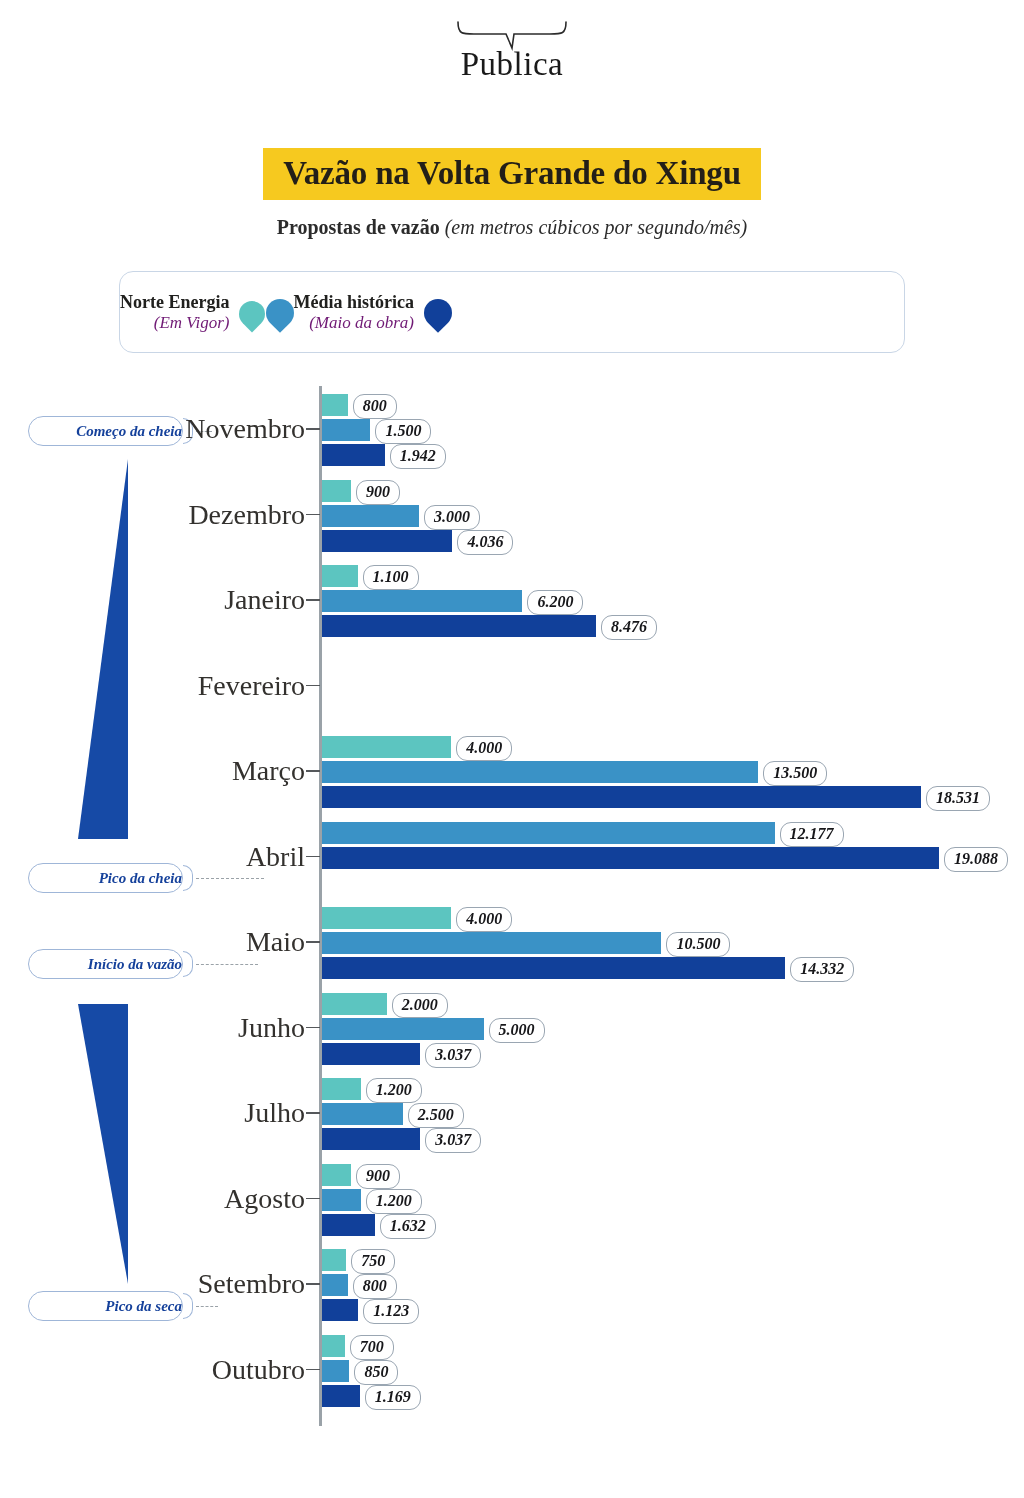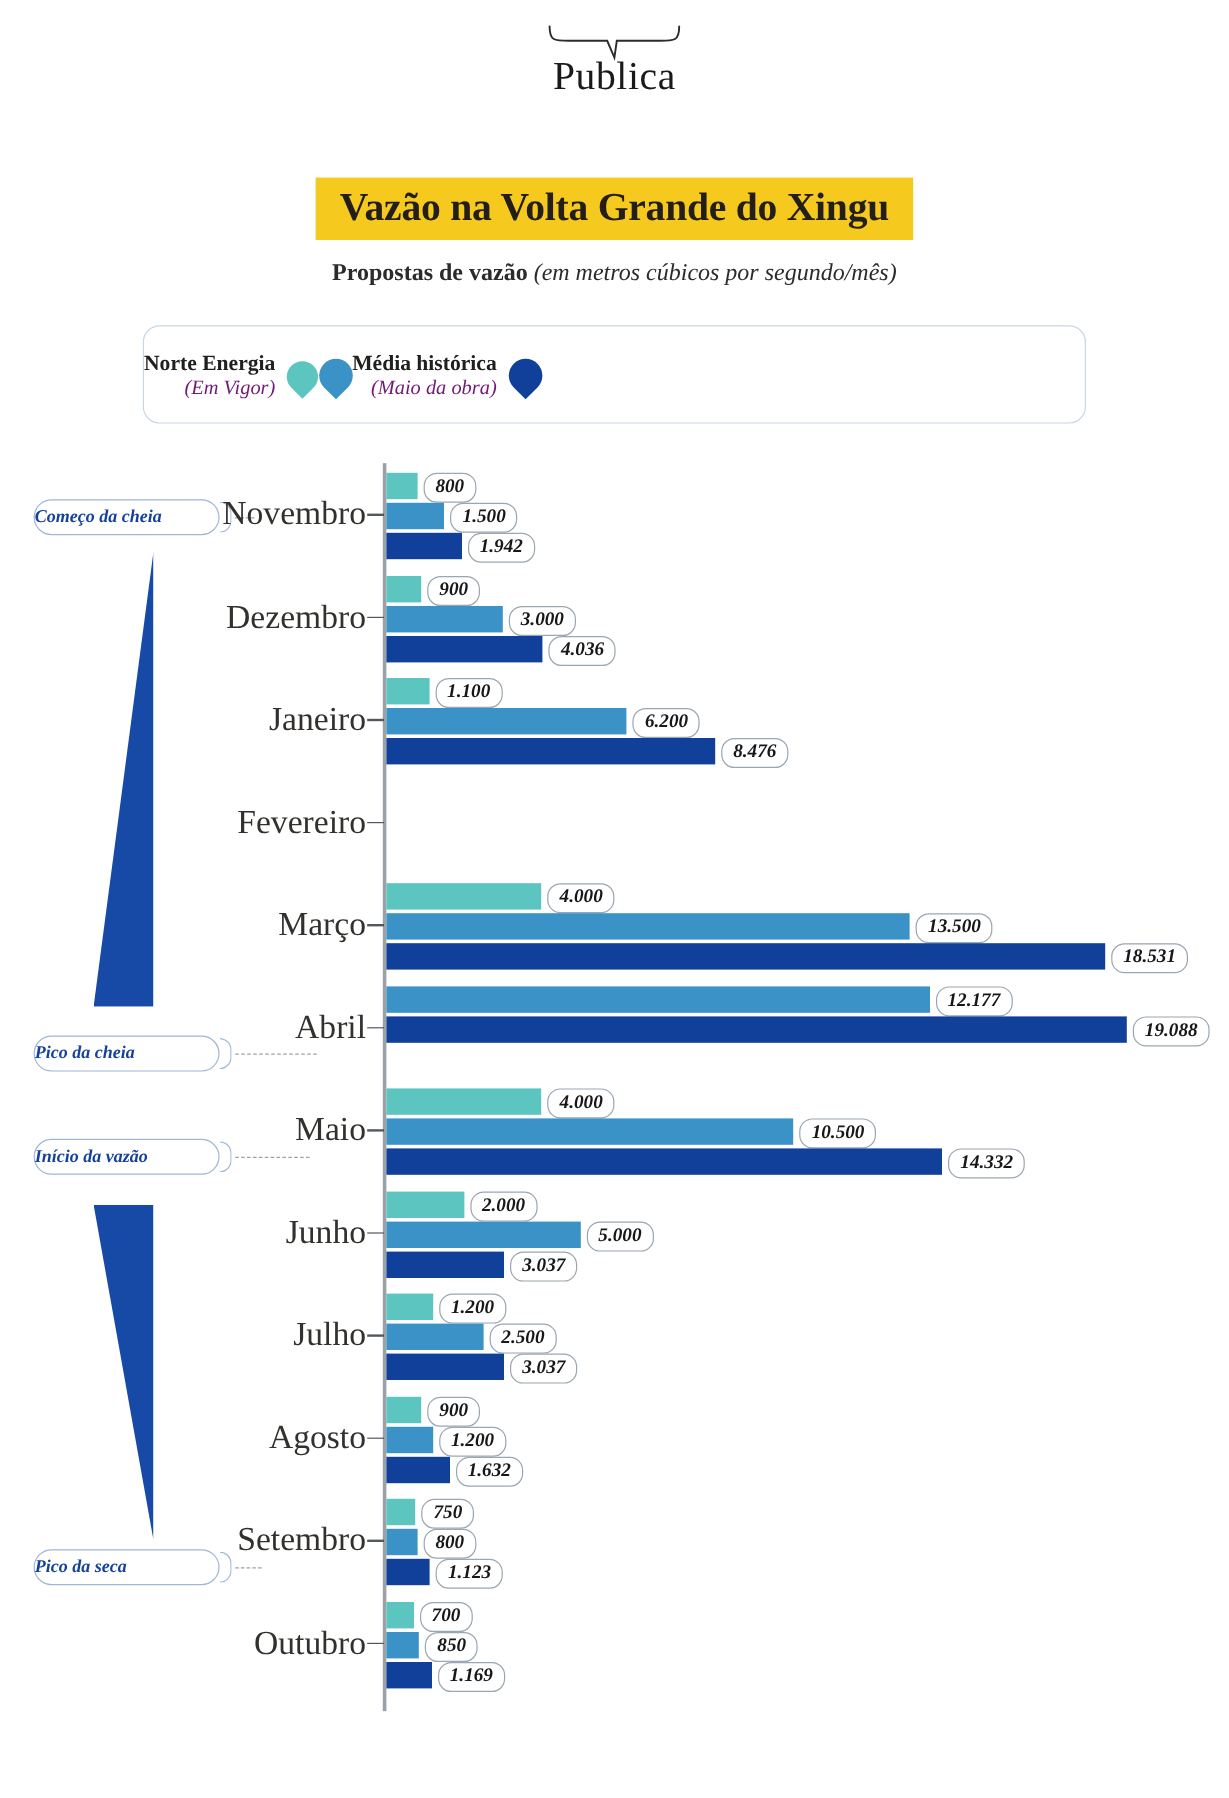--- a/index.html
+++ b/index.html
@@ -186,21 +186,21 @@
   .annots { position: absolute; left: 0; top: 0; width: 320px; height: 1060px; }
   .pill {
     position: absolute;
     box-sizing: border-box;
     border: 1.6px solid #9fb6d8;
     border-radius: 16px;
     background: #fff;
     height: 30px;
     display: flex;
     align-items: center;
-    justify-content: flex-start;
+    justify-content: flex-end;
     font-style: italic;
     font-weight: bold;
     font-size: 15px;
     color: #15419b;
     white-space: nowrap;
   }
   .dashline {
     position: absolute;
     height: 0;
     border-top: 1.8px dashed #9aa2a8;

